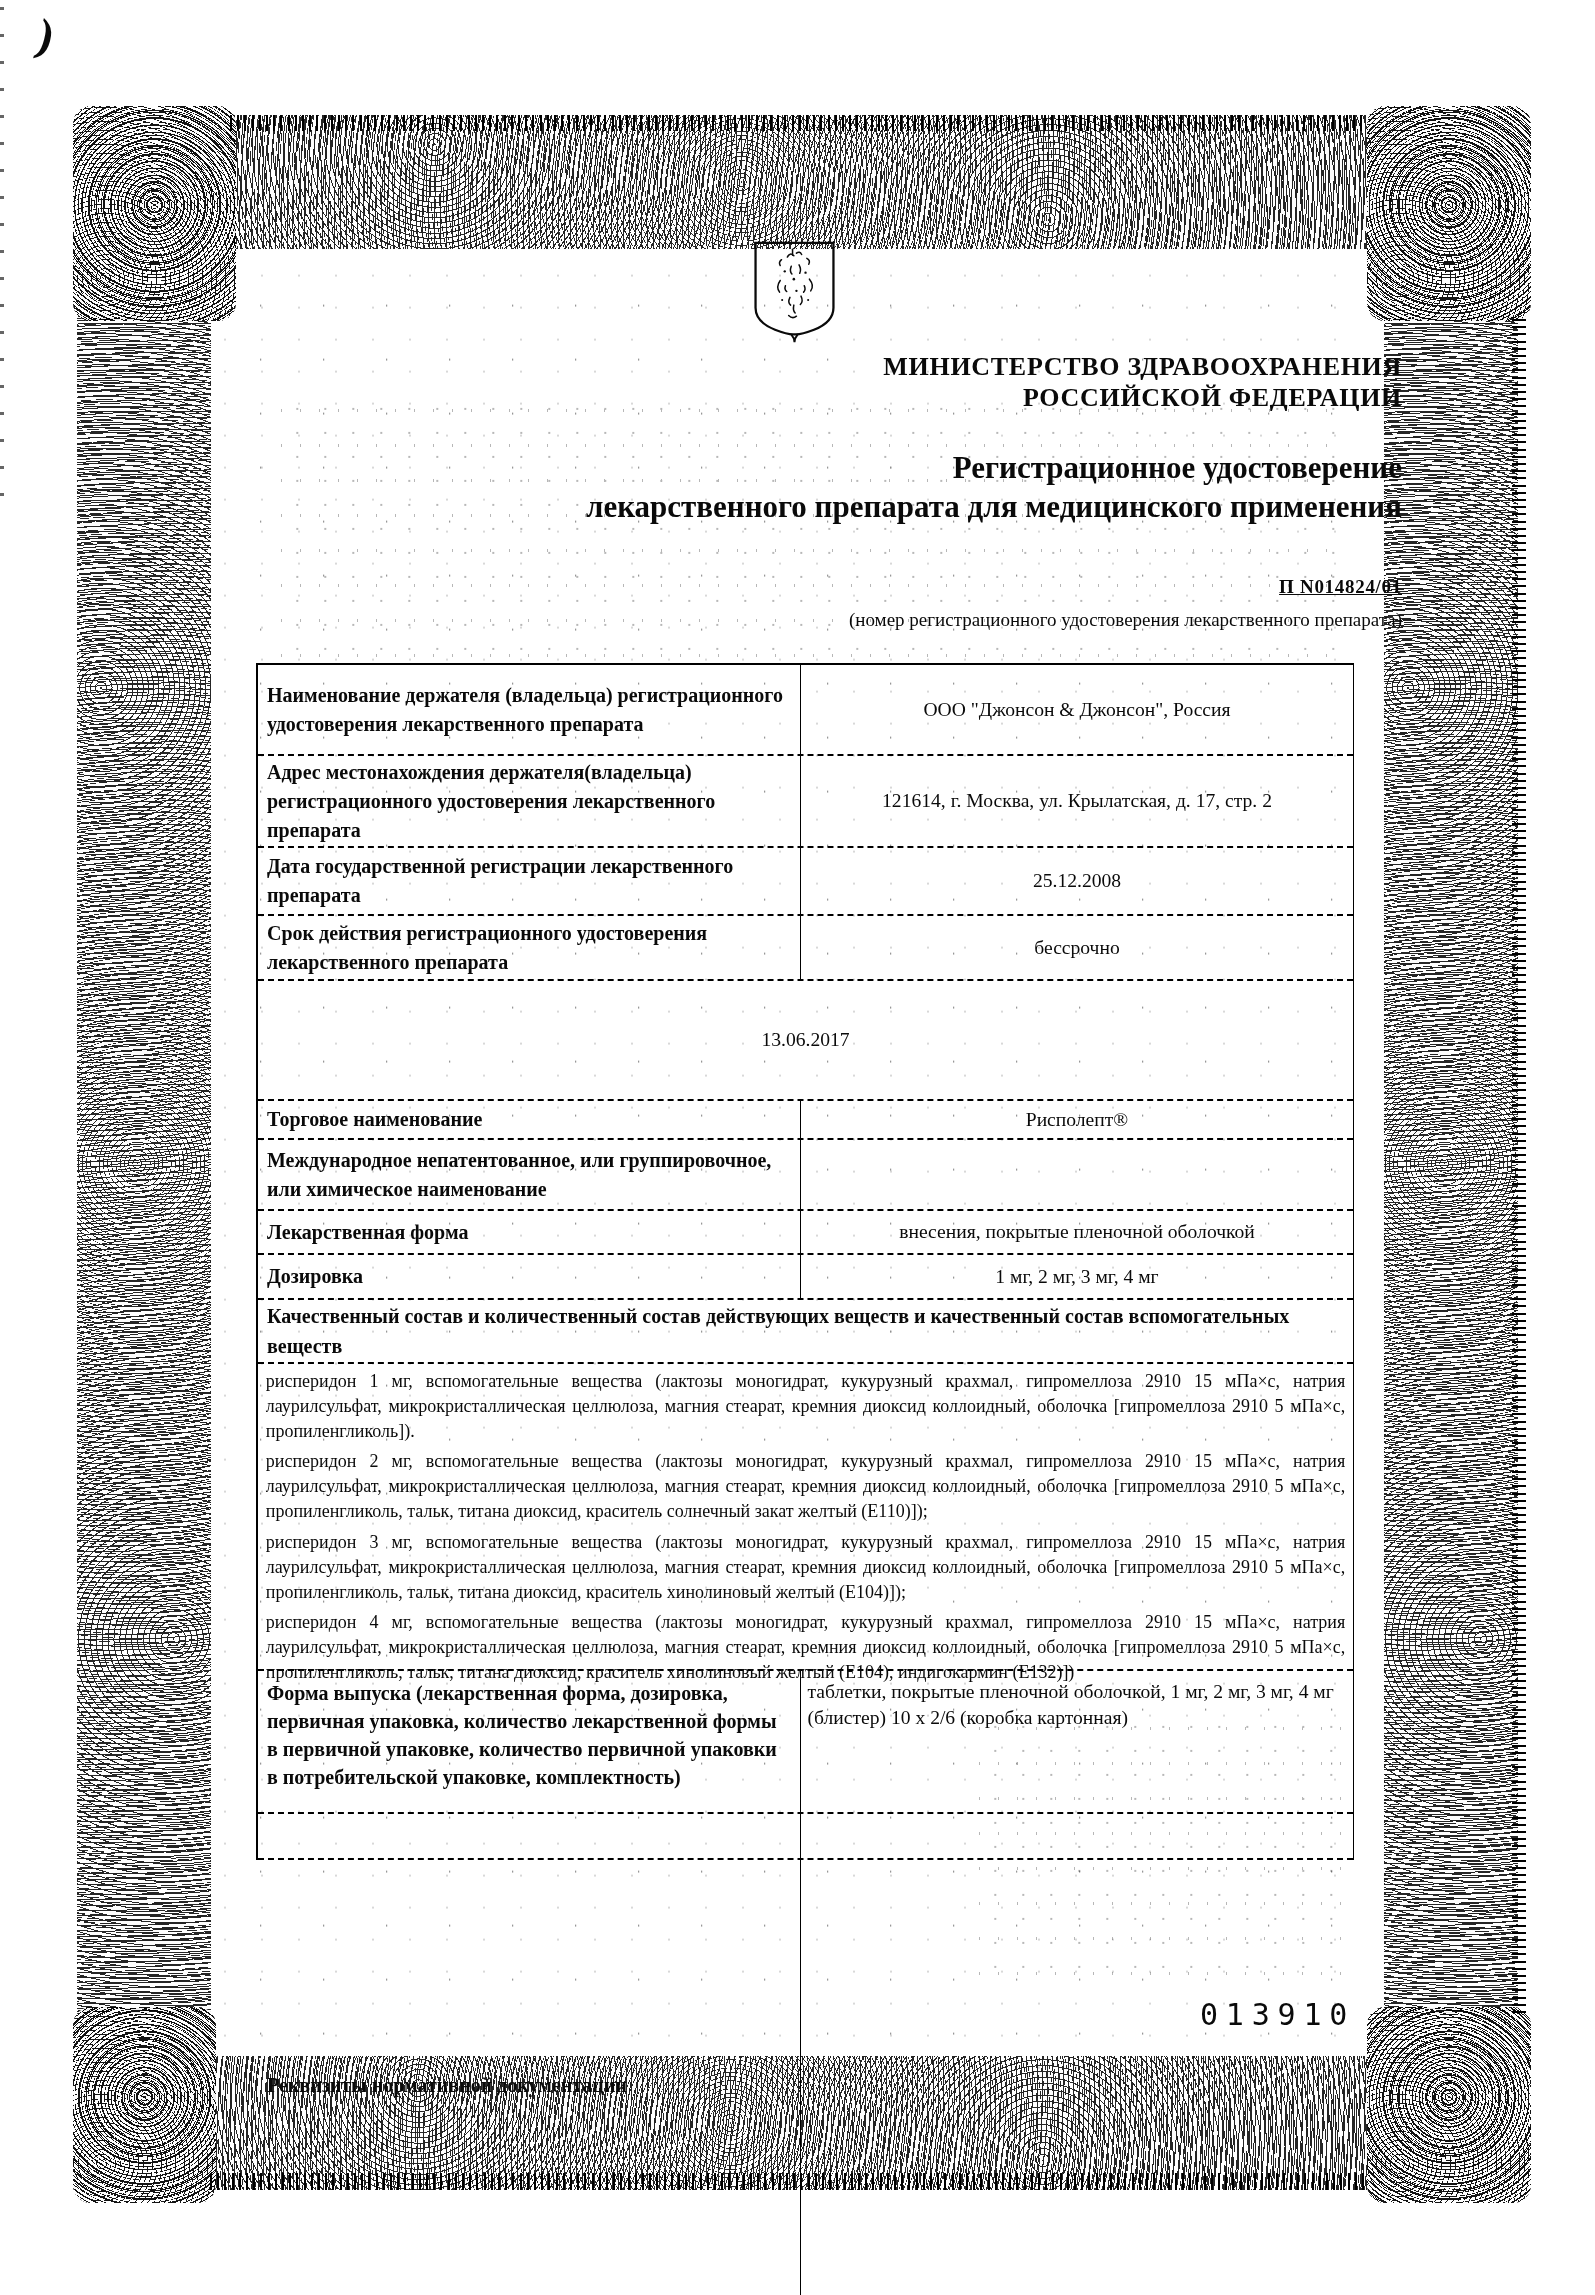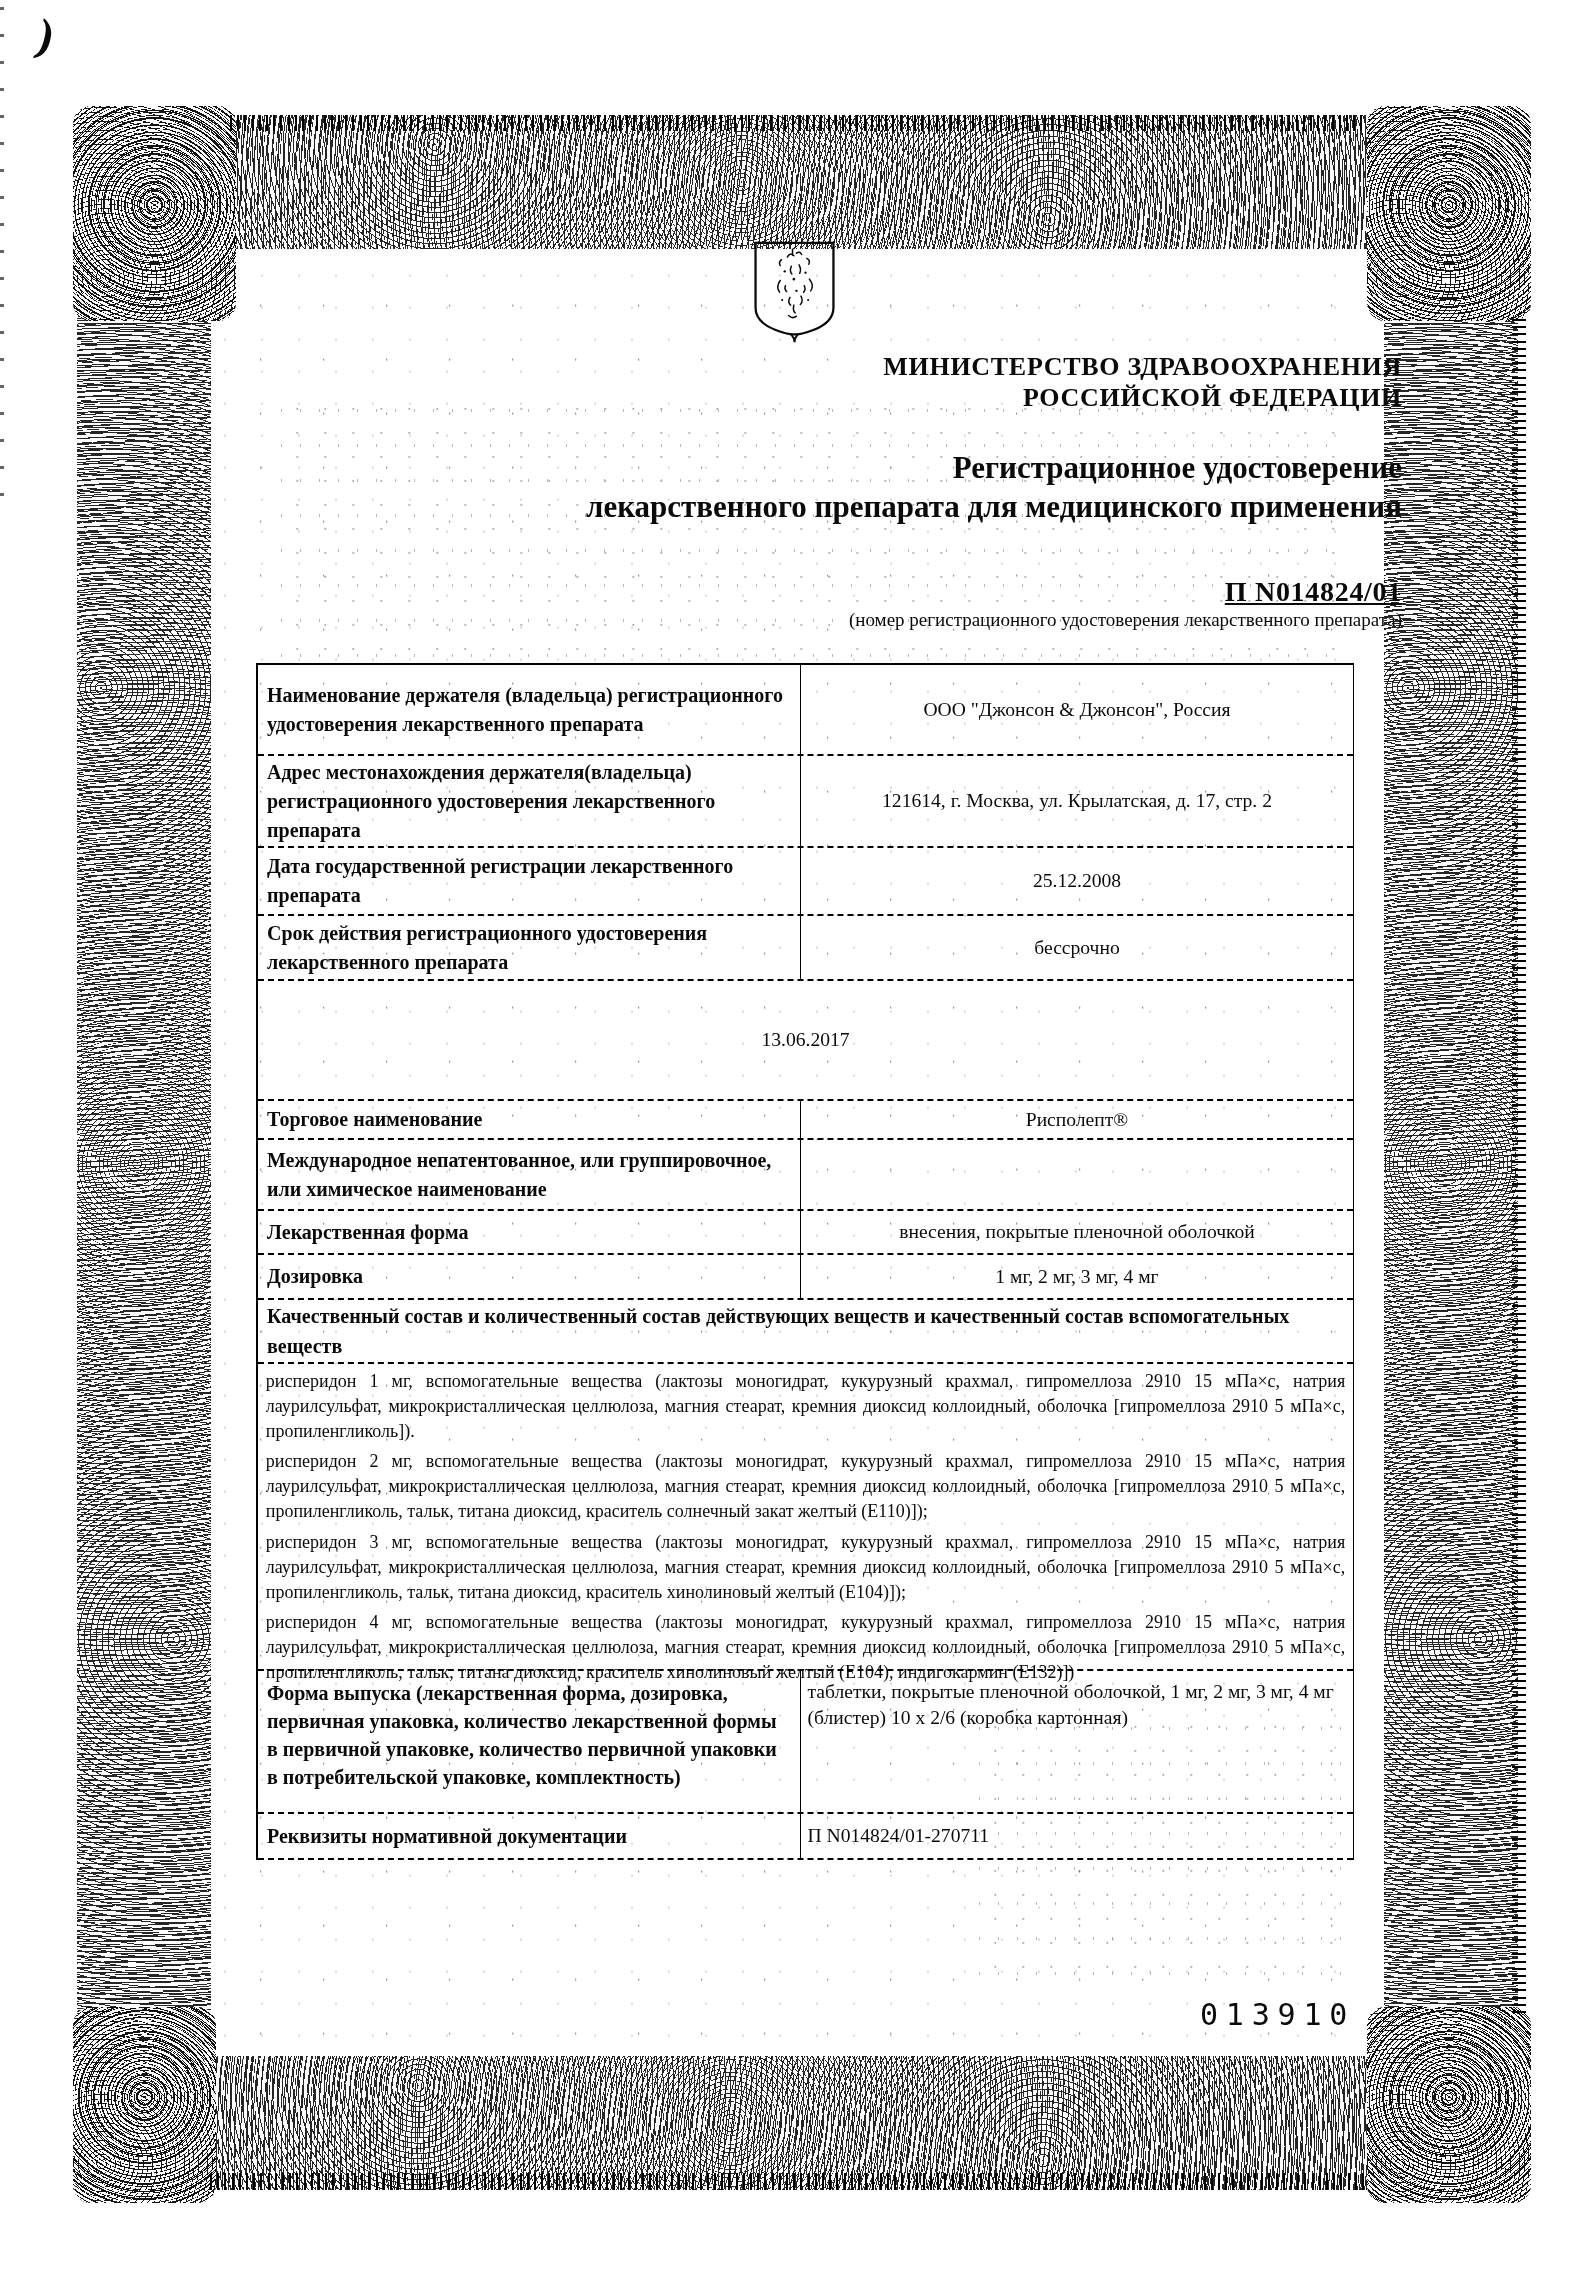--- a/index.html
+++ b/index.html
@@ -28,30 +28,30 @@
       repeating-radial-gradient(circle at 50% 46%,#000 0 1.3px,transparent 1.3px 7.2px),
       repeating-radial-gradient(circle at 50% 46%,#000 0 0.7px,transparent 0.7px 3.3px),
       repeating-radial-gradient(circle at 20% 80%,#000 0 0.7px,transparent 0.7px 4.6px);}
   .comb-h{position:absolute;background:repeating-linear-gradient(90deg,#000 0 2px,transparent 2px 7.2px);}
   .comb-v{position:absolute;background:repeating-linear-gradient(0deg,#000 0 2px,transparent 2px 7.2px);}
 
   
   .hline{position:absolute;left:196px;width:1206px;text-align:right;}
   .ministry{font-size:26px;font-weight:bold;letter-spacing:0.7px;}
   .doc-title{font-size:31px;font-weight:bold;}
-  .reg-num{font-size:28px;font-weight:bold;text-decoration:underline;letter-spacing:0.7px;}
+  .reg-num{font-size:19px;font-weight:bold;text-decoration:underline;letter-spacing:0.7px;}
   .reg-caption{font-size:19px;}
 
   
   .reg-table{position:absolute;left:256px;top:663px;width:1098px;
     border-top:2.6px solid #000;border-left:2px solid #000;border-right:1.3px solid #000;
     box-sizing:border-box;}
   .row{display:flex;box-sizing:border-box;border-top:2px dashed #000;justify-content:space-between;}
   .row:first-child{border-top:none;}
-  .row:last-child{border-bottom:2px dashed #000;}
+  .row:last-child{border-bottom:2px dashed #000;flex-direction:column;}
   .cell{box-sizing:border-box;}
   .label{width:543px;flex:0 0 543px;border-right:1.3px solid #000;
     font-size:20px;font-weight:bold;line-height:29px;
     padding:3.9px 9px;display:flex;align-items:center;}
   .value{flex:1;font-size:19.6px;line-height:26px;display:flex;align-items:center;
     justify-content:center;text-align:center;padding:2.6px 14.3px;}
   .value-left{justify-content:flex-start;text-align:left;padding-left:6.5px;}
   .top-align{align-items:flex-start;padding-top:7.8px;}
   .section-cell{flex:1;font-size:20px;font-weight:bold;display:flex;align-items:center;
     justify-content:center;text-align:center;padding:2.6px 6.5px;}

